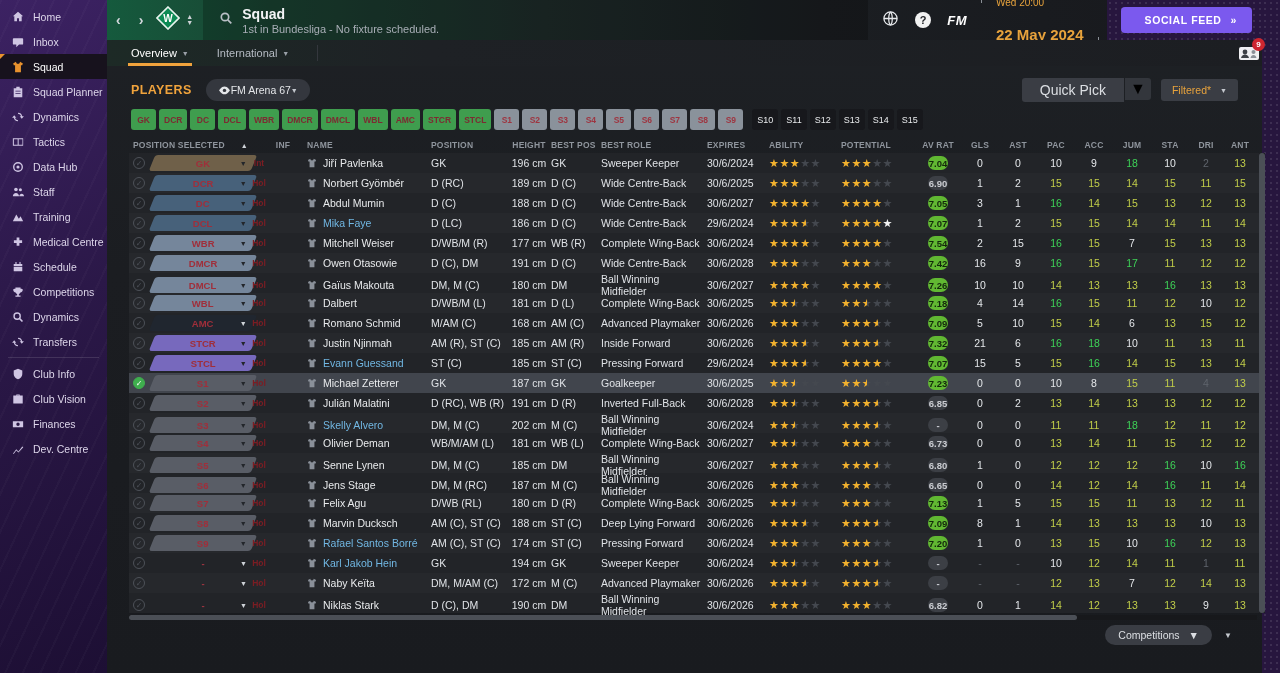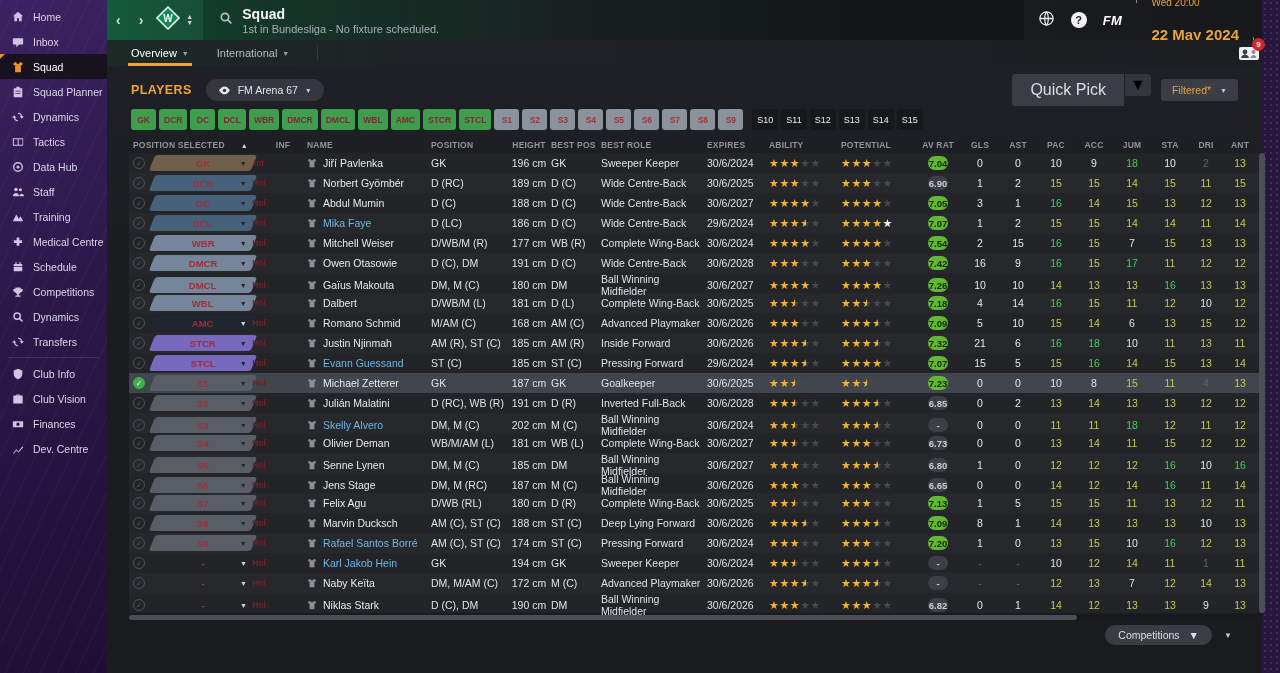--- a/index.html
+++ b/index.html
@@ -78,26 +78,26 @@
   .avatar-wrap { margin-left:auto; margin-right:2px; position:relative; align-self:center; cursor:pointer; }
   .avatar-wrap svg { display:block; }
   .notif-badge { position:absolute; right:-5px; top:-7px; min-width:13px; height:13px;
     background:#cf2630; border-radius:7px; color:#fff; font-size:8px; font-weight:bold;
     display:flex; align-items:center; justify-content:center; padding:0 3px; }
 
   
   .players-bar { margin-top:12px; padding:0 24px 0 24px; display:flex; align-items:center; height:24px; }
   .players-label { color:#f0a33c; font-weight:bold; font-size:12.5px; letter-spacing:.4px; }
   .view-pill { margin-left:14px; background:#34373e; border-radius:12px; height:22px;
-    display:flex; align-items:center; padding:0 12px; gap:7px; color:#e4e6e9; font-size:10.5px; cursor:pointer; }
+    display:flex; align-items:center; padding:0 12px; color:#e4e6e9; font-size:10.5px; cursor:pointer; }
   .view-pill .chev, .btn .chev { font-size:7px; color:#c3c7cd; }
   .bar-right { margin-left:auto; display:flex; align-items:center; gap:10px; }
   .split { display:flex; cursor:pointer; }
-  .split .m { background:#3a3d44; border-radius:3px 0 0 3px; height:32px; padding:1px 18px;
-    display:flex; align-items:center; color:#dcdfe3; font-size:16px; }
+  .split .m { background:#3a3d44; border-radius:3px 0 0 3px; height:24px; padding:1px 18px;
+    display:flex; align-items:center; color:#dcdfe3; font-size:14px; }
   .split .a { background:#33363c; border-radius:0 3px 3px 0; width:26px; height:22px;
     display:flex; align-items:center; justify-content:center; margin-left:1px; }
   .btn.filtered { background:#3a3d44; border-radius:3px; height:22px; padding:0 11px;
     display:flex; align-items:center; gap:9px; font-size:10.5px; color:#e8a33c; cursor:pointer; }
 
   
   .chips { margin-top:7px; padding:0 24px; display:flex; gap:3px; align-items:center; }
   .chip { min-width:25px; padding:0 5px; height:21px; border-radius:3px; display:flex;
     align-items:center; justify-content:center; font-size:8.5px; font-weight:bold; cursor:pointer; }
   .chip.green { background:#3f9d4e; color:#7c2b32; }
@@ -372,20 +372,27 @@
             <circle cx="8" cy="8" r="6.2"></circle>
               <path d="M1.8 8h12.4M8 1.8c-2.2 2-2.2 10.4 0 12.4M8 1.8c2.2 2 2.2 10.4 0 12.4"></path>
           </svg>
         </span>
         <span class="round-help">?</span>
         <span class="fm-logo">FM</span>
       </div>
       <div class="date-box">
         <div class="d1">Wed 20:00</div>
         <div class="d2">22 May 2024</div>
+      </div>
+      <div class="social-zone">
+        <span class="social-btn">
+          <span></span>
+          <span>SOCIAL FEED</span>
+          <span>»</span>
+        </span>
       </div>
     </header>
 
     <div class="tabbar">
       <div class="tab active">
         <span>Overview</span>
           <span class="chev">▼</span>
       </div>
       <div class="tab">
         <span>International</span>

